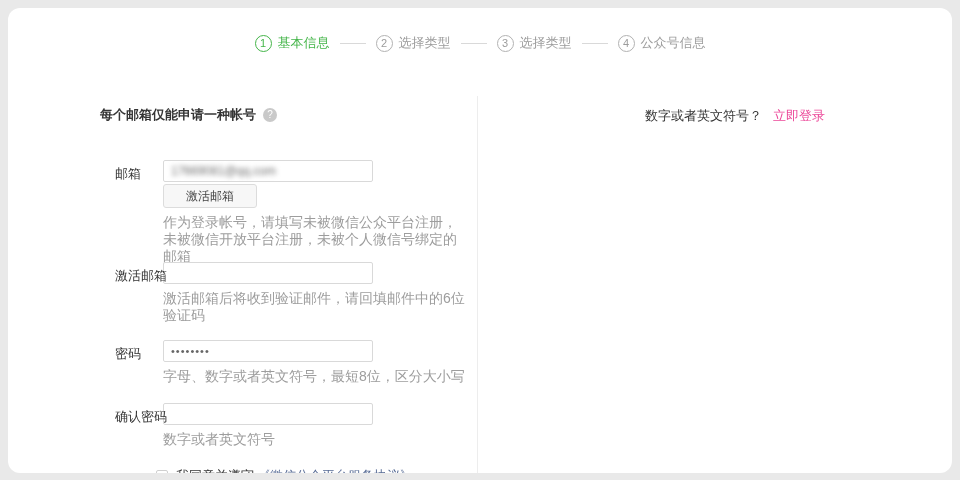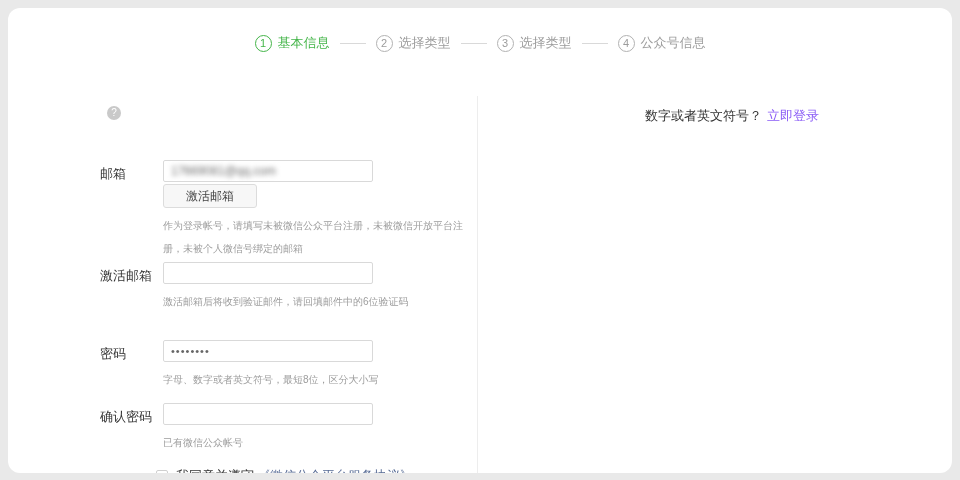--- a/index.html
+++ b/index.html
@@ -22,41 +22,41 @@
   
   .v-divider { position:absolute; left:469px; top:88px; bottom:0; width:1px; background:#ededed; }
 
   .notice { position:absolute; left:92px; top:98px; display:flex; align-items:center; }
   .notice-text { font-size:13px; font-weight:bold; color:#353535; }
   .help-circle { display:inline-block; width:14px; height:14px; margin-left:7px;
                  border-radius:50%; background:#c9c9c9; color:#ffffff; font-size:10px;
                  line-height:14px; text-align:center; }
 
   .side-login { position:absolute; left:637px; top:99px; font-size:13px; color:#353535; }
-  .side-login a { color:#8b5cf6; text-decoration:none; margin-left:5px; cursor:pointer; }
+  .side-login a { color:#ec4899; text-decoration:none; margin-left:11px; cursor:pointer; }
 
   
   .row { position:absolute; left:92px; width:340px; }
   .row-email   { top:152px; }
   .row-code    { top:254px; }
   .row-pwd     { top:332px; }
   .row-confirm { top:395px; }
-  .f-label { position:absolute; left:0; top:5px; font-size:13px; color:#353535; white-space:nowrap; }
+  .f-label { position:absolute; left:15px; top:5px; font-size:13px; color:#353535; white-space:nowrap; }
   .f-body { margin-left:63px; }
   .f-input { width:210px; height:22px; border:1px solid #d9d9d9; border-radius:2px;
              background:#fff; font-size:12px; color:#555; padding:0 7px; outline:none;
              font-family:"Liberation Sans","DejaVu Sans",sans-serif; }
   .f-input.dots { letter-spacing:1px; font-size:11px; color:#666; }
   .input-box { width:210px; height:22px; border:1px solid #d9d9d9; border-radius:2px;
                background:#fff; display:flex; align-items:center; padding:0 7px; overflow:hidden; }
   .redacted { font-size:12px; color:#6e6e6e; filter:blur(2.4px); white-space:nowrap; }
   .btn-activate { margin-top:2px; width:94px; height:24px; background:#f7f7f7;
                   border:1px solid #dcdcdc; border-radius:3px; font-size:12px; color:#454545;
                   cursor:pointer; font-family:"Liberation Sans","DejaVu Sans",sans-serif; }
-  .hint { margin-top:6px; width:306px; font-size:10px; color:#9d9d9d; line-height:23px; }
+  .hint { margin-top:6px; width:306px; font-size:14px; color:#9d9d9d; line-height:17px; }
 
   
   .agreement { position:absolute; left:148px; top:459px; display:flex; align-items:center; }
   .checkbox { width:12px; height:12px; border:1px solid #cfcfcf; border-radius:2px;
               background:#fff; margin-right:8px; cursor:pointer; flex:none; }
   .agree-text { font-size:13px; color:#353535; }
   .agree-link { font-size:13px; color:#576b95; text-decoration:none; margin-left:3px; cursor:pointer; }
 </style>
 </head>
 <body>
@@ -79,20 +79,21 @@
       <span class="step-label">选择类型</span>
     </div>
     <span class="step-sep"></span>
     <div class="step">
       <span class="step-circle">4</span>
       <span class="step-label">公众号信息</span>
     </div>
   </div>
 
   <div class="notice">
+    <span class="notice-text">每个邮箱仅能申请一种帐号</span>
     <span class="help-circle">?</span>
   </div>
 
   <div class="side-login">
     <span>数字或者英文符号？</span><a>立即登录</a>
   </div>
 
   <div class="v-divider"></div>
 
   <div class="row row-email">
@@ -119,21 +120,21 @@
     <div class="f-body">
       <input class="f-input dots" value="••••••••" style="">
       <div class="hint">字母、数字或者英文符号，最短8位，区分大小写</div>
     </div>
   </div>
 
   <div class="row row-confirm">
     <span class="f-label">确认密码</span>
     <div class="f-body">
       <input class="f-input" value="" style="">
-      <div class="hint">已有微信公众帐号</div>
+      <div class="hint">数字或者英文符号</div>
     </div>
   </div>
 
   <div class="agreement">
     <span class="checkbox"></span>
     <span class="agree-text">我同意并遵守</span>
     <a class="agree-link">《微信公众平台服务协议》</a>
   </div>
 
 </div>

